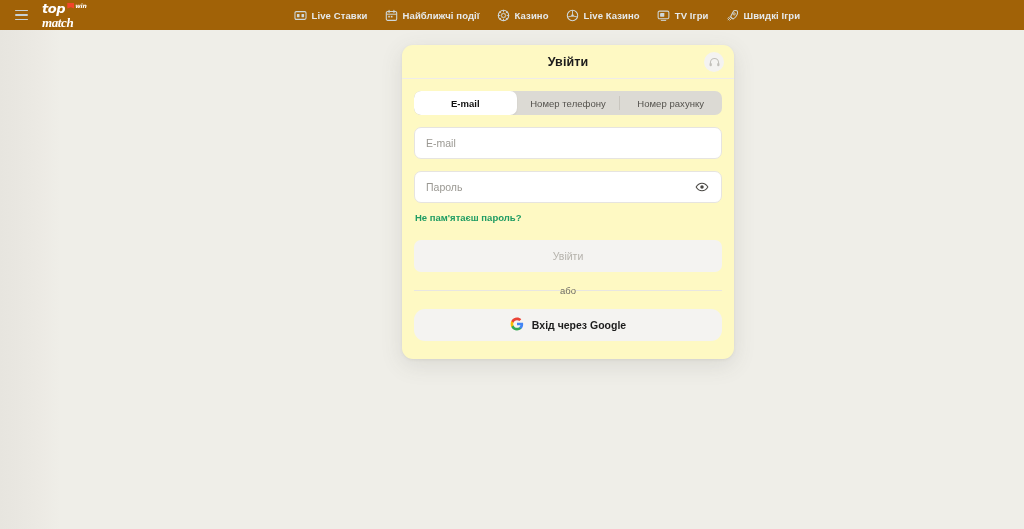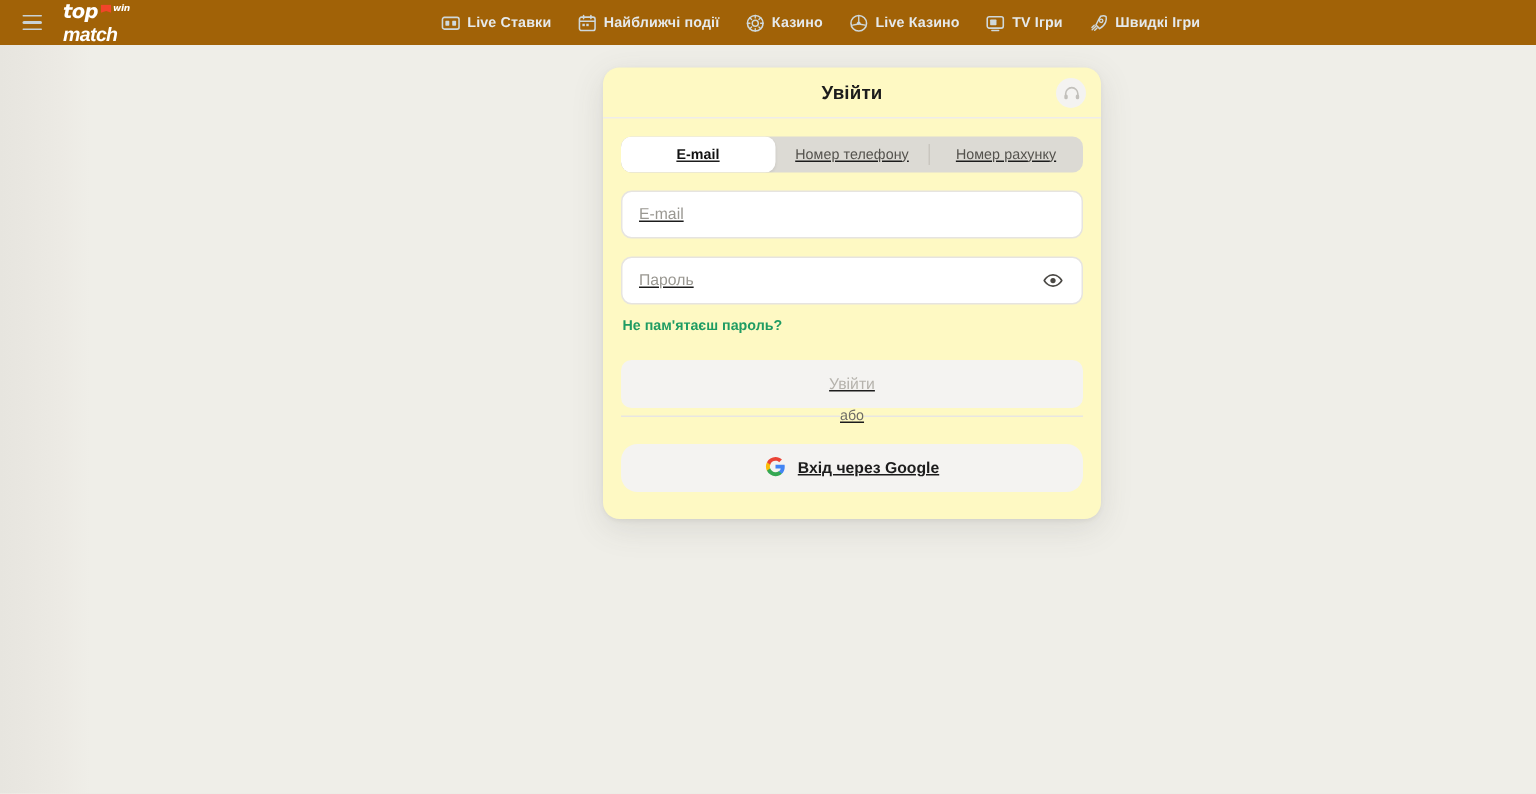--- a/index.html
+++ b/index.html
@@ -91,21 +91,21 @@
   .logo-win {
     font-family: "DejaVu Sans", sans-serif;
     font-size: 6px;
     font-weight: 700;
     font-style: italic;
     color: #ffffff;
     margin-top: 1px;
     letter-spacing: -0.2px;
   }
   .logo-match {
-    font-family: Liberation Sans, sans-serif;
+    font-family: Liberation Serif, serif;
     font-size: 13px;
     font-weight: 700;
     font-style: italic;
     color: #ffffff;
     letter-spacing: -0.4px;
     margin-top: 1px;
   }
 
   .nav {
     display: flex;
@@ -173,21 +173,20 @@
     border-radius: 50%;
     background: #f4f3f1;
     display: flex;
     align-items: center;
     justify-content: center;
     cursor: pointer;
   }
 
   .modal-body {
     padding: 12px 12px 18px 12px;
-    text-decoration: underline;
   }
 
   
   .tabs {
     display: flex;
     background: #dcdad4;
     border-radius: 7px;
     height: 24px;
     padding: 0;
     overflow: hidden;
@@ -281,20 +280,21 @@
     font-family: "Liberation Sans", sans-serif;
     font-size: 10.5px;
     font-weight: 400;
     cursor: default;
     display: flex;
     align-items: center;
     justify-content: center;
   }
 
   .divider {
+    margin-top: 13px;
     display: flex;
     align-items: center;
   }
   .divider .line {
     flex: 1;
     height: 1px;
     background: #e8e6e2;
   }
   .divider .txt {
     font-size: 9.5px;

